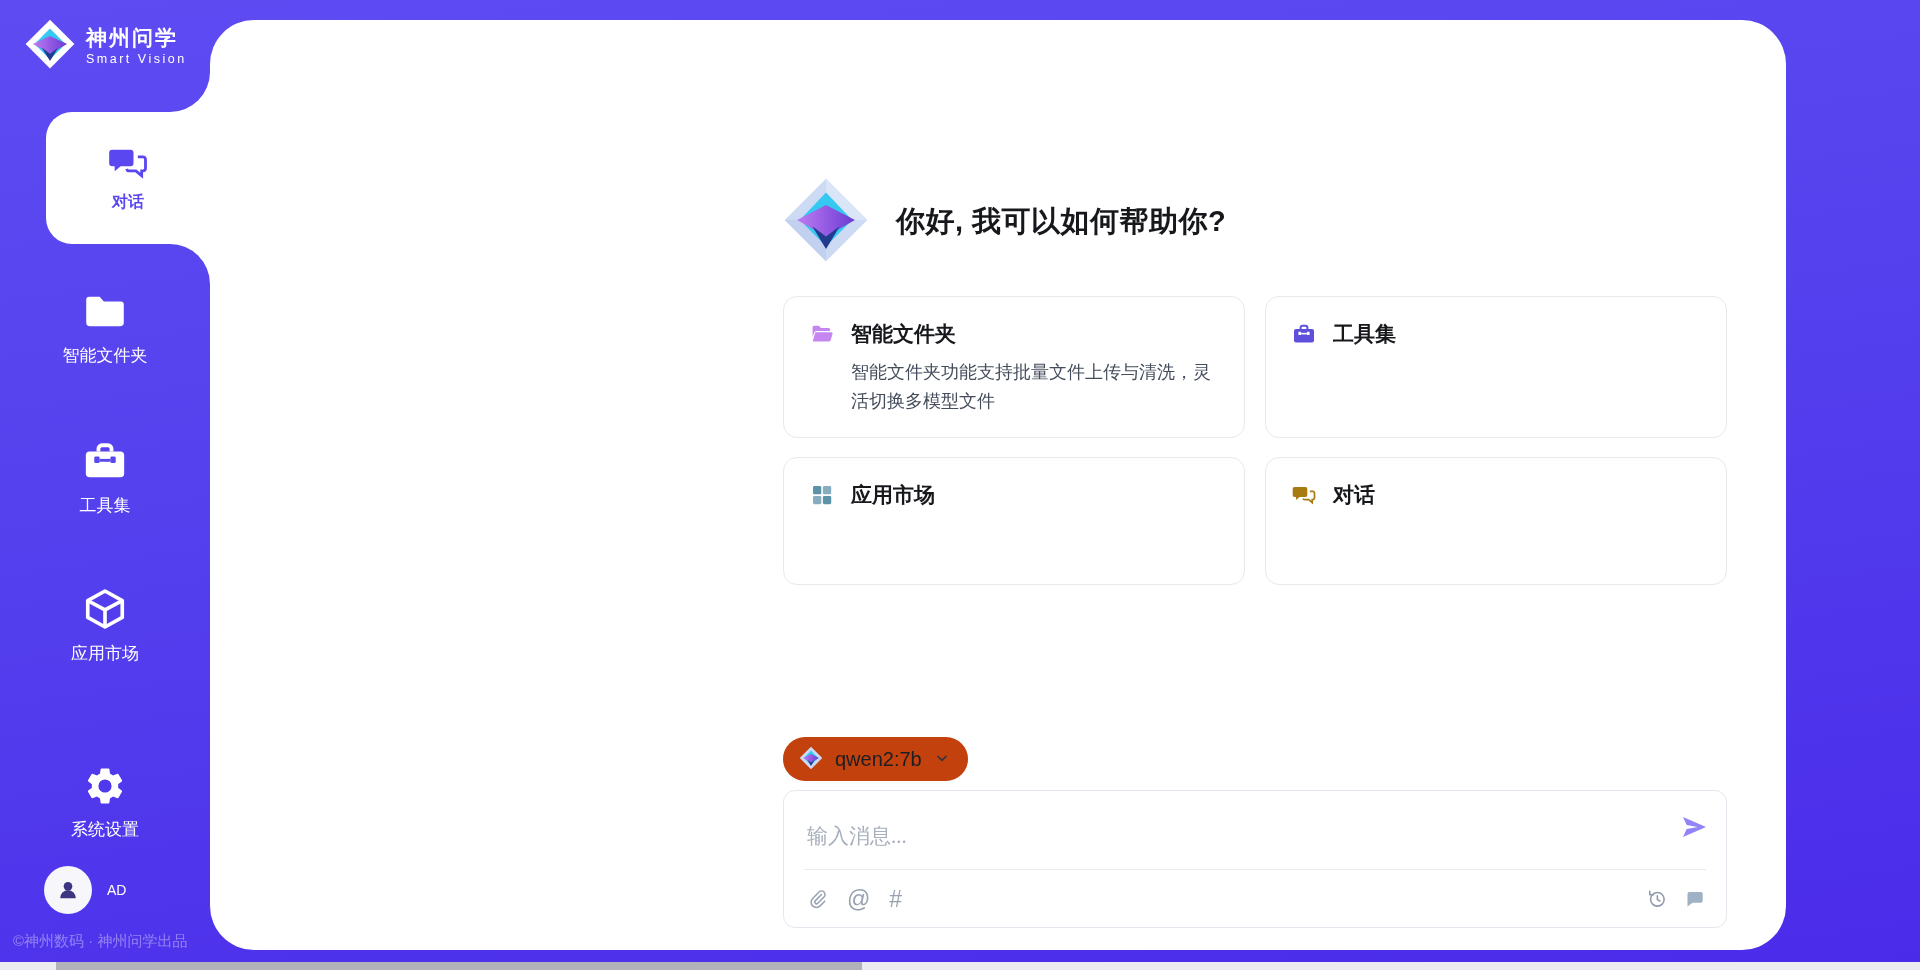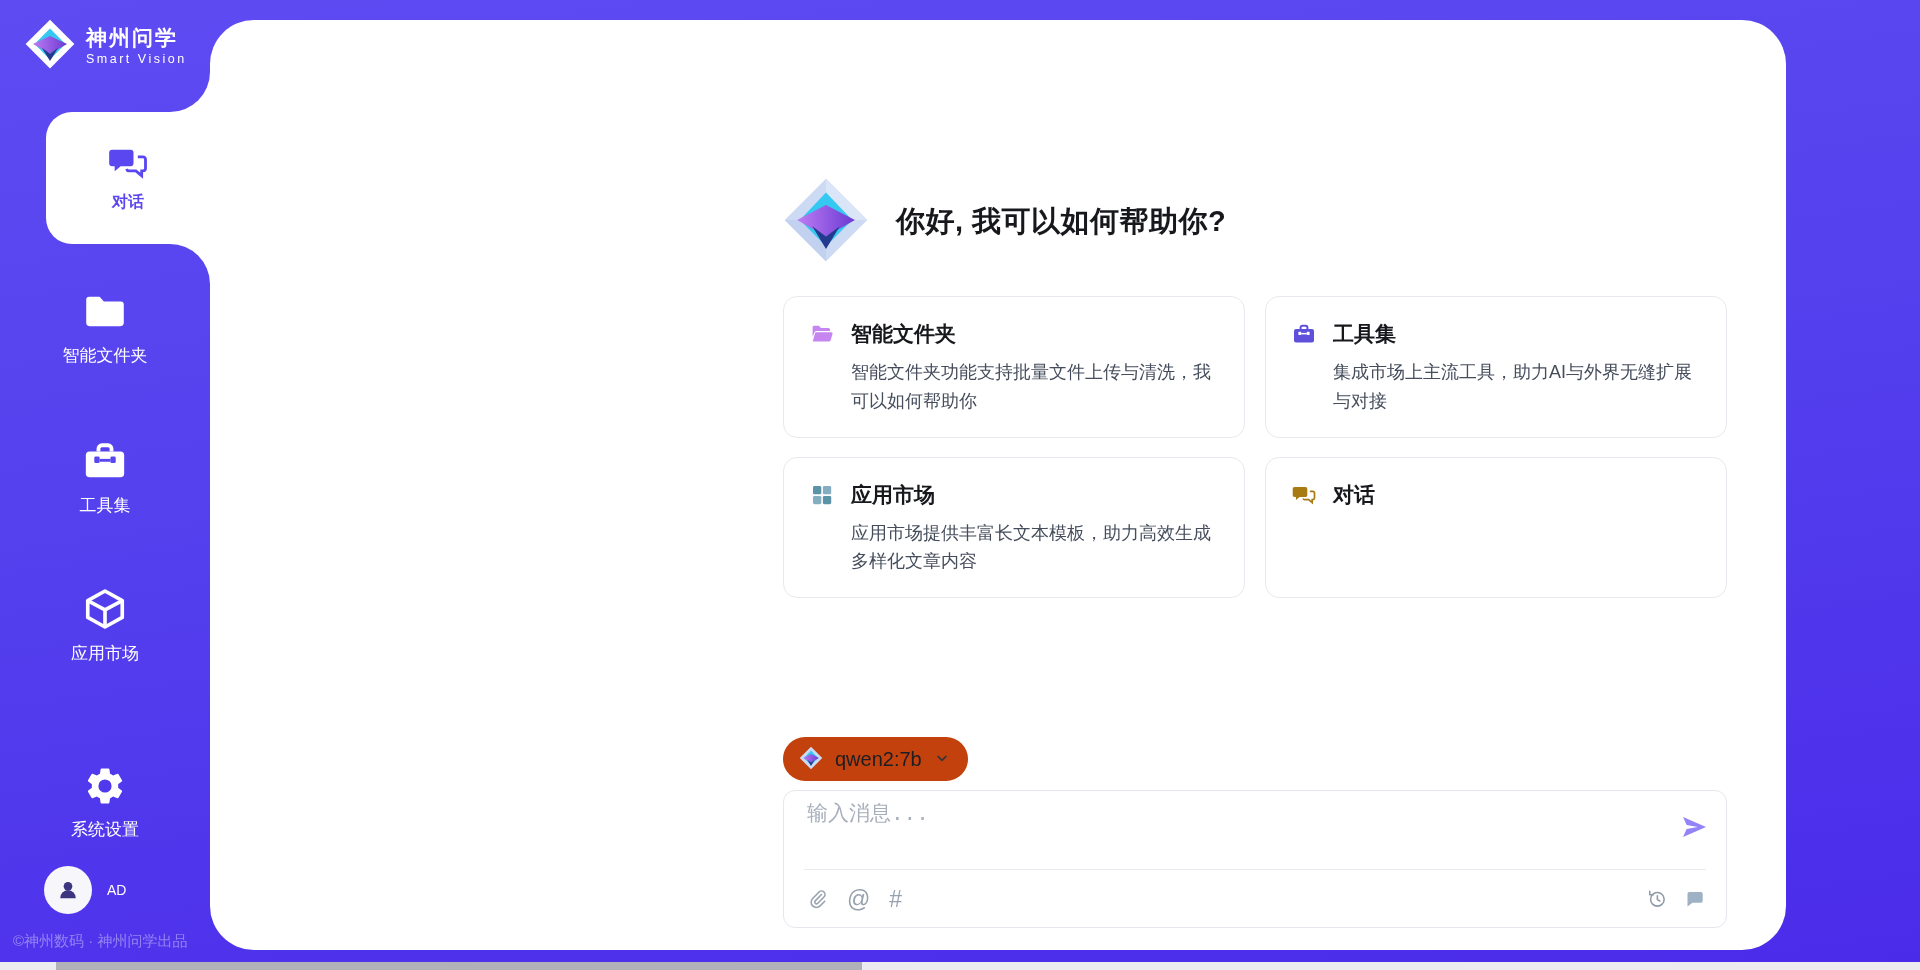--- a/index.html
+++ b/index.html
@@ -56,22 +56,22 @@
   .ic-tool{color:#5f50dc;}
   .ic-grid{color:#5b93a9;}
   .ic-chat{color:#a87b12;}
 
   
   .model-pill{position:absolute;left:573px;top:717px;height:44px;display:flex;align-items:center;
     gap:12px;padding:0 18px 0 16px;background:#c2410c;border:none;border-radius:22px;cursor:pointer;}
   .model-label{font-size:20px;color:#1c1e24;font-family:inherit;}
   .input-box{position:absolute;left:573px;top:770px;width:944px;height:138px;background:#fff;
     border:1px solid #e4e7ed;border-radius:12px;box-sizing:border-box;}
-  .input-box textarea{position:absolute;left:21px;top:6px;width:830px;height:52px;border:none;
-    outline:none;resize:none;font-family:Liberation Mono, monospace;font-size:21px;color:#333a45;background:transparent;}
+  .input-box textarea{position:absolute;left:21px;top:29px;width:830px;height:52px;border:none;
+    outline:none;resize:none;font-family:Liberation Serif, serif;font-size:21px;color:#333a45;background:transparent;}
   .input-box textarea::placeholder{color:#a8afbc;}
   .send-btn{position:absolute;right:18px;top:22px;background:none;border:none;cursor:pointer;
     display:flex;padding:0;}
   .in-divider{position:absolute;left:20px;right:20px;top:78px;height:1px;background:#e9ebf0;}
   .icon-row{position:absolute;left:22px;right:20px;top:92px;height:32px;display:flex;
     align-items:center;justify-content:space-between;}
   .irow-left{display:flex;align-items:center;gap:19px;}
   .irow-right{display:flex;align-items:center;gap:16px;}
   .tool-btn{background:none;border:none;padding:0;cursor:pointer;display:flex;align-items:center;}
   .glyph{font-size:23px;color:#98a1b0;line-height:1;}
@@ -199,52 +199,50 @@
       <div class="card">
         <div class="card-head">
           <span class="cicon ic-folder">
             <svg width="24" height="24" viewBox="0 0 24 24" fill="currentColor">
               <path d="M2.6 5.2A1.5 1.5 0 0 1 4.1 3.8h4.8l2 2.3h7.6a1.5 1.5 0 0 1 1.5 1.5v1.5H6.3a2.2 2.2 0 0 0-2.1 1.6L2.6 15z"></path>
               <path d="M6.1 10.3h15.3a1.2 1.2 0 0 1 1.15 1.55l-1.9 6.3a2 2 0 0 1-1.9 1.45H2.7l2.3-8.2a1.2 1.2 0 0 1 1.1-1.1z"></path>
             </svg>
           </span>
           <span class="ctitle">智能文件夹</span>
         </div>
-        <p class="cdesc">智能文件夹功能支持批量文件上传与清洗，我可以如何帮助你</p>
+        <p class="cdesc">智能文件夹功能支持批量文件上传与清洗，灵活切换多模型文件</p>
       </div>
 
       <div class="card">
         <div class="card-head">
           <span class="cicon ic-tool" style="--cutout:#ffffff">
             <svg width="24" height="24" viewBox="0 0 24 24">
               <path fill="none" stroke="currentColor" stroke-width="2" d="M8.6 7V5.6c0-1 .8-1.8 1.8-1.8h3.2c1 0 1.8.8 1.8 1.8V7"></path>
               <rect x="2" y="7" width="20" height="13.5" rx="2" fill="currentColor"></rect>
               <rect x="6.4" y="9.7" width="2.8" height="3.4" rx="0.7" fill="var(--cutout,#fff)"></rect>
               <rect x="14.8" y="9.7" width="2.8" height="3.4" rx="0.7" fill="var(--cutout,#fff)"></rect>
               <rect x="9.2" y="10.9" width="5.6" height="1.5" fill="var(--cutout,#fff)"></rect>
             </svg>
           </span>
           <span class="ctitle">工具集</span>
         </div>
-        <p class="cdesc">集成市场上主流工具，助力AI与外界无缝扩展与对接</p>
       </div>
 
       <div class="card">
         <div class="card-head">
           <span class="cicon ic-grid">
             <svg width="24" height="24" viewBox="0 0 24 24" fill="currentColor">
               <rect x="3" y="3" width="8.3" height="8.3" rx="1.4"></rect>
               <rect x="12.9" y="3" width="8.3" height="8.3" rx="1.4" opacity="0.75"></rect>
               <rect x="3" y="12.9" width="8.3" height="8.3" rx="1.4" opacity="0.75"></rect>
               <rect x="12.9" y="12.9" width="8.3" height="8.3" rx="1.4"></rect>
             </svg>
           </span>
           <span class="ctitle">应用市场</span>
         </div>
-        <p class="cdesc">应用市场提供丰富长文本模板，助力高效生成多样化文章内容</p>
       </div>
 
       <div class="card">
         <div class="card-head">
           <span class="cicon ic-chat">
             <svg width="24" height="24" viewBox="0 0 24 24">
               <path fill="currentColor" d="M2.5 4h11a1.8 1.8 0 0 1 1.8 1.8v6.4a1.8 1.8 0 0 1-1.8 1.8H7.6L4 17v-3H2.5A1.8 1.8 0 0 1 .7 12.2V5.8A1.8 1.8 0 0 1 2.5 4z"></path>
               <path fill="none" stroke="currentColor" stroke-width="1.7" d="M17.9 8.3h3a1.6 1.6 0 0 1 1.6 1.6v5.2a1.6 1.6 0 0 1-1.6 1.6h-.7v2.9l-3.5-2.9h-4.1a1.6 1.6 0 0 1-1.5-1.1"></path>
             </svg>
           </span>

